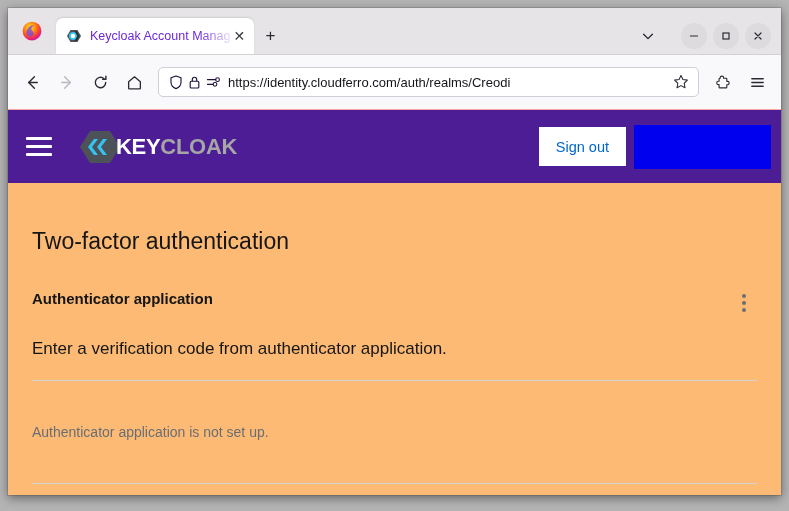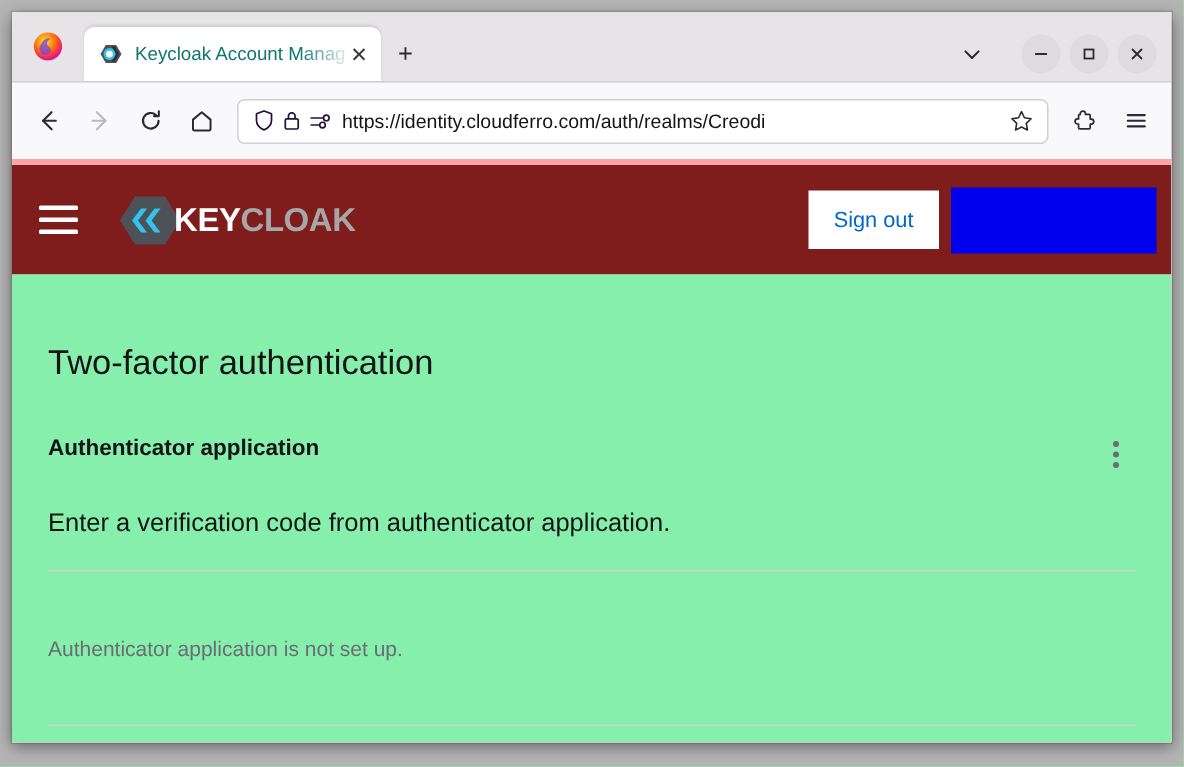--- a/index.html
+++ b/index.html
@@ -67,21 +67,21 @@
     box-sizing: border-box;
   }
   #tab-favicon {
     width: 16px;
     height: 16px;
     flex: 0 0 auto;
     margin-right: 8px;
   }
   #tab-title {
     font-size: 12.5px;
-    color: #0f766e;
+    color: #6d28d9;
     white-space: nowrap;
     overflow: hidden;
     flex: 1 1 auto;
     -webkit-mask-image: linear-gradient(to right, #000 78%, rgba(0,0,0,0.15) 100%);
     mask-image: linear-gradient(to right, #000 78%, rgba(0,0,0,0.15) 100%);
   }
   #tab-close {
     width: 18px;
     height: 18px;
     flex: 0 0 auto;
@@ -134,21 +134,21 @@
 
   
   #nav-toolbar {
     height: 55px;
     background: #f9f9fb;
     display: flex;
     align-items: center;
     padding: 0 8px;
     gap: 2px;
     flex: 0 0 auto;
-    border-bottom: 4px solid #fca5a5;
+    border-bottom: 1px solid #fca5a5;
     box-sizing: border-box;
   }
   .nav-icon-btn {
     width: 32px;
     height: 32px;
     display: flex;
     align-items: center;
     justify-content: center;
     border-radius: 5px;
     cursor: pointer;
@@ -198,21 +198,21 @@
   
   #page-viewport {
     flex: 1 1 auto;
     background: #ffffff;
     overflow: hidden;
     display: flex;
     flex-direction: column;
   }
   #kc-masthead {
     height: 73px;
-    background: #7f1d1d;
+    background: #4c1d95;
     display: flex;
     align-items: center;
     padding-left: 18px;
     flex: 0 0 auto;
     box-sizing: border-box;
   }
   #kc-hamburger {
     width: 30px;
     height: 30px;
     display: flex;
@@ -260,21 +260,21 @@
     width: 137px;
     height: 44px;
     background: #0000ee;
     flex: 0 0 auto;
     margin-left: 8px;
     margin-right: 10px;
   }
 
   #kc-content {
     flex: 1 1 auto;
-    background: #86efac;
+    background: #fdba74;
     padding: 0 24px;
     box-sizing: border-box;
     overflow: hidden;
   }
   #page-title {
     font-size: 23px;
     color: #151515;
     font-weight: normal;
     margin: 0;
     padding: 46px 0 0 0;

